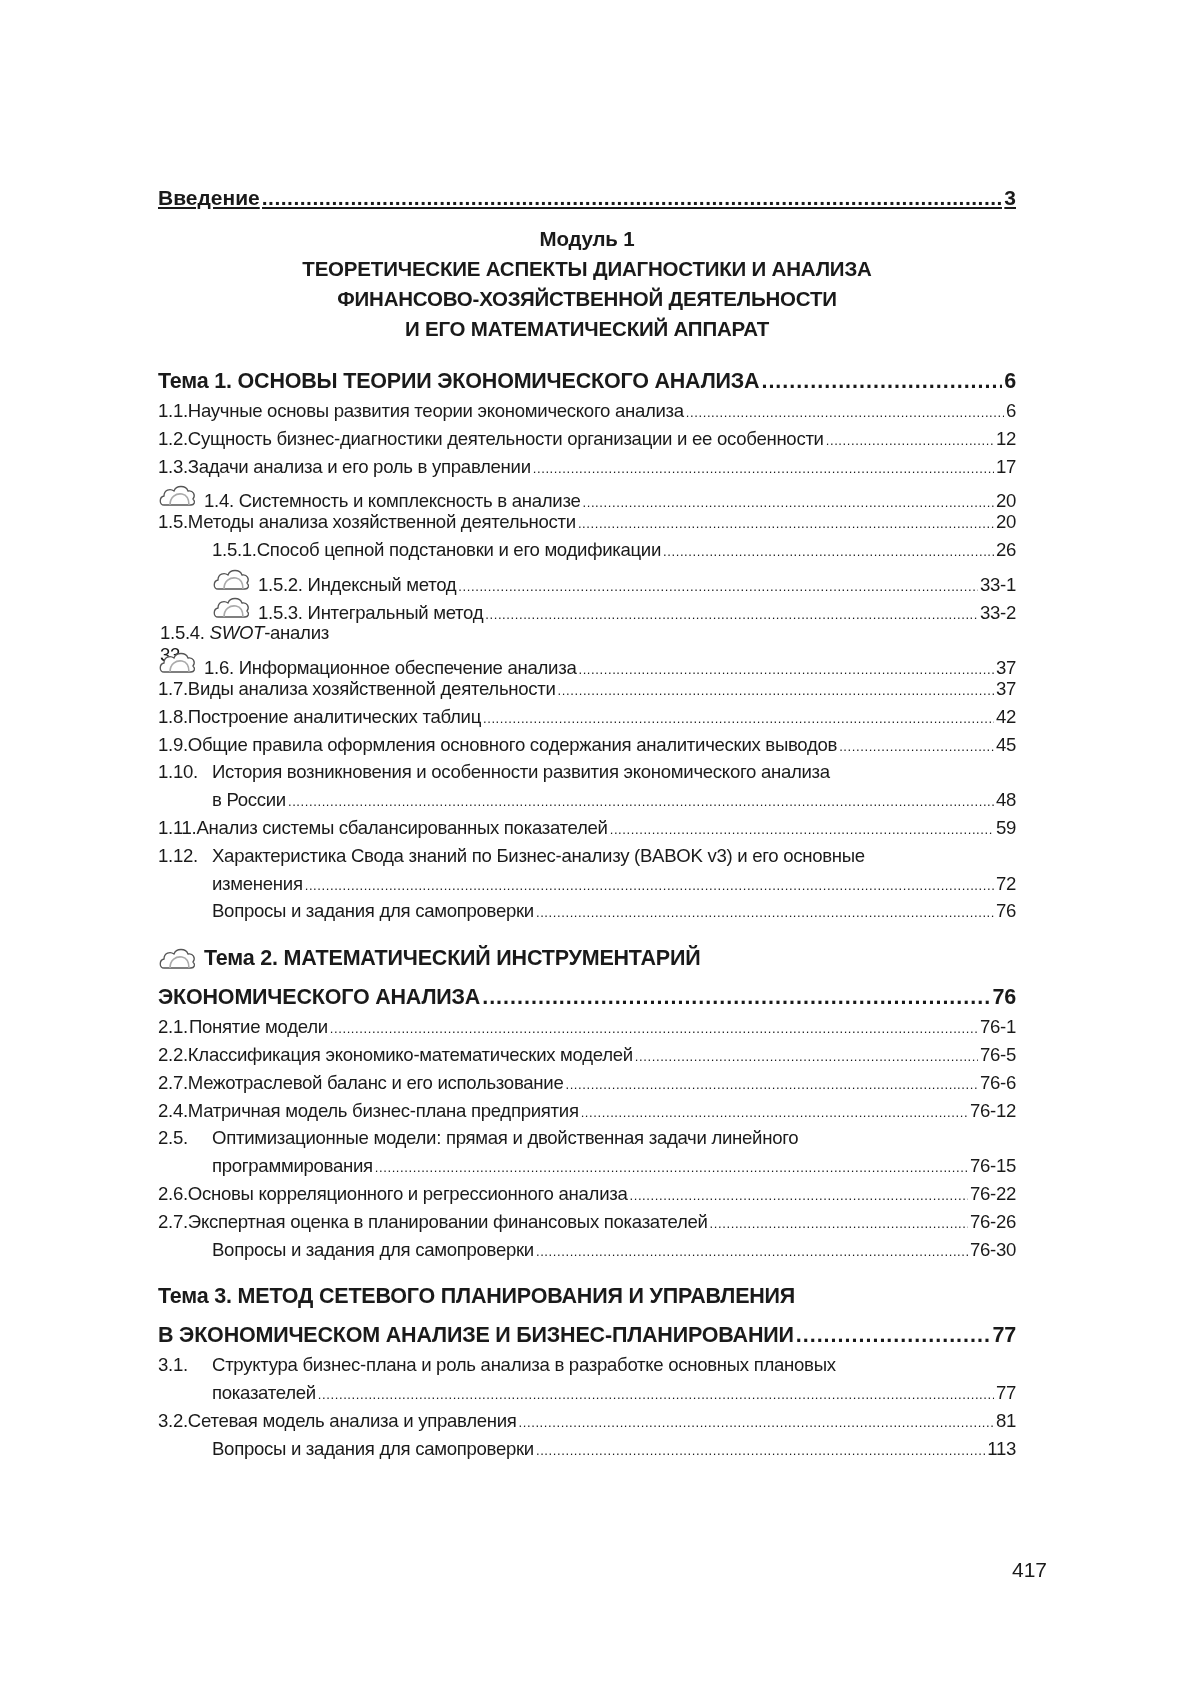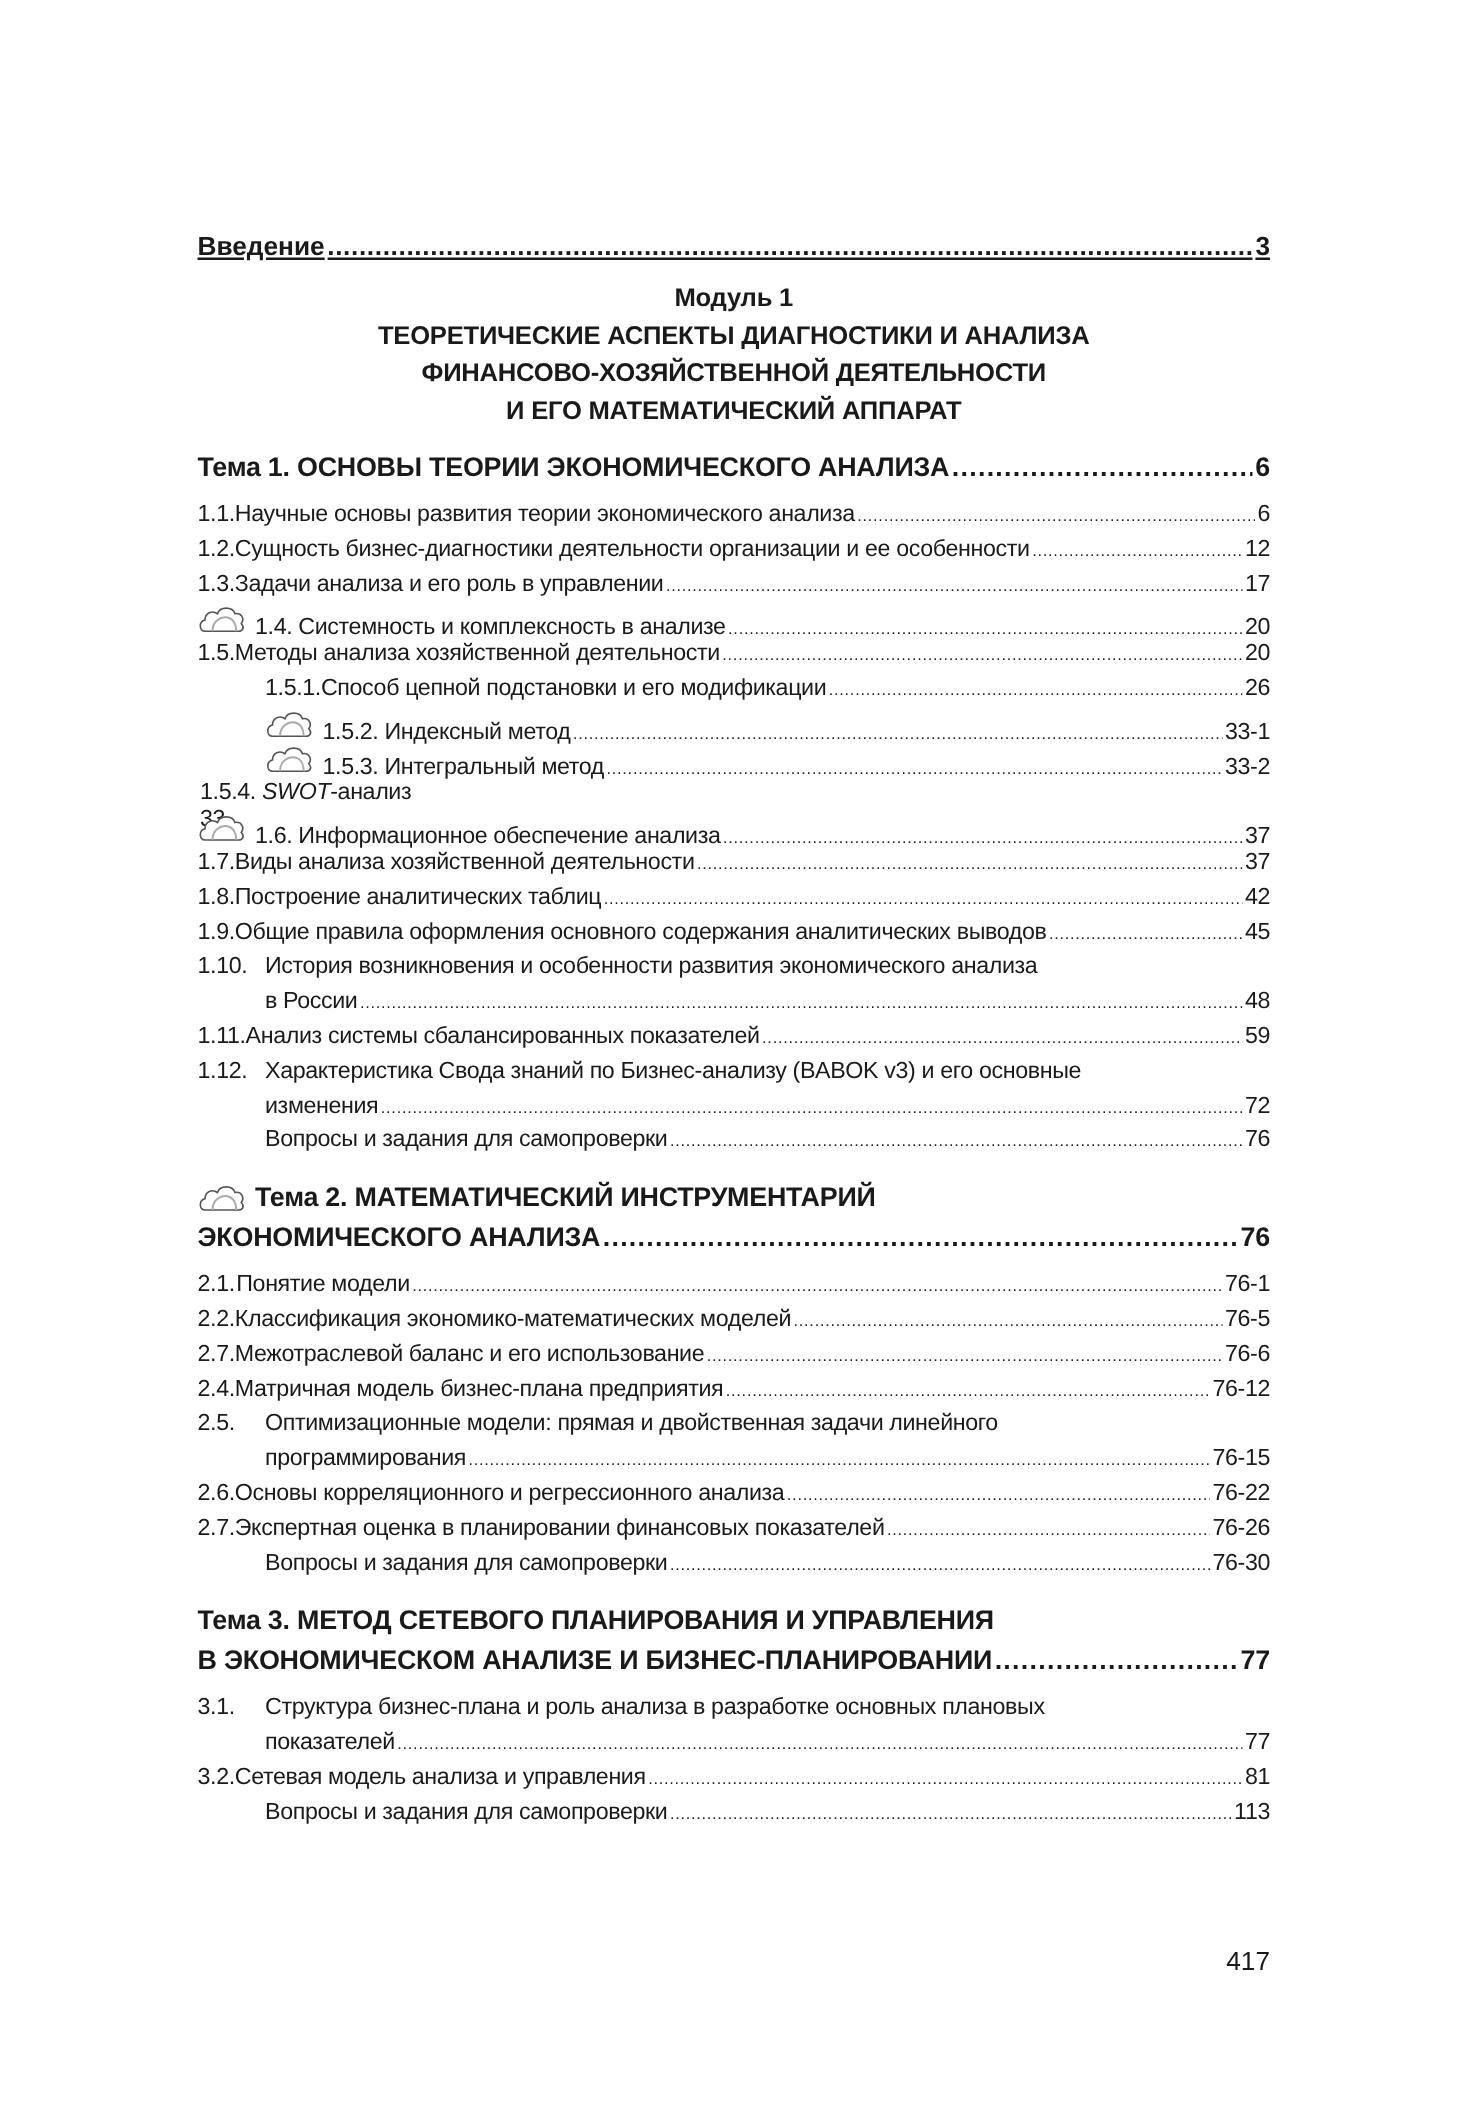--- a/index.html
+++ b/index.html
@@ -16,36 +16,36 @@
   .row .dots::after { content: "............................................................................................................................................................................................................................................................................"; letter-spacing: 1px; }
   .row .pg { flex: 0 0 auto; }
 
   .intro { font-weight: bold; font-size: 21px; height: 34px; text-decoration: underline; }
   .intro .dots::after { letter-spacing: 0.5px; font-weight: bold; }
 
   .module { text-align: center; font-weight: bold; font-size: 20.5px; line-height: 30px; margin-top: 4px; letter-spacing: -0.2px; }
   .module div { white-space: nowrap; }
 
   .topic { font-weight: bold; font-size: 21.5px; letter-spacing: -0.2px; margin-top: 18px; margin-bottom: 6px; }
-  .topic .row { height: 32px; }
+  .topic .row { height: 32px; align-items: flex-end; }
   .topic .line1 { height: 32px; display: flex; align-items: flex-start; white-space: nowrap; }
 
   .items { font-size: 18.6px; letter-spacing: -0.3px; }
   .item { height: 27.8px; }
   .item .num { display: inline-block; width: 54px; }
   .item.sub { padding-left: 54px; }
   .item.sub .num { width: 62px; }
   .item.cont { padding-left: 54px; }
   .item .dots::after { letter-spacing: 0.6px; font-size: 13px; }
   .item.plain { padding-left: 0; flex-direction: column; }
 
   .cloud { display: inline-block; width: 40px; height: 24px; vertical-align: -5px; margin-right: 6px; }
   .cloud svg { width: 40px; height: 24px; display: block; }
 
-  .pagenum { position: absolute; left: 0; width: 1016px; top: 1558px; text-align: right; font-size: 21px; }
+  .pagenum { position: absolute; left: 0; width: 1016px; top: 1558px; text-align: right; font-size: 21px; padding-left: 31px; }
 </style>
 </head>
 <body>
 
 <div class="page">
 
   <div class="content">
     <div class="row intro">
       <span class="lbl">Введение</span>
       <span class="dots"></span>

